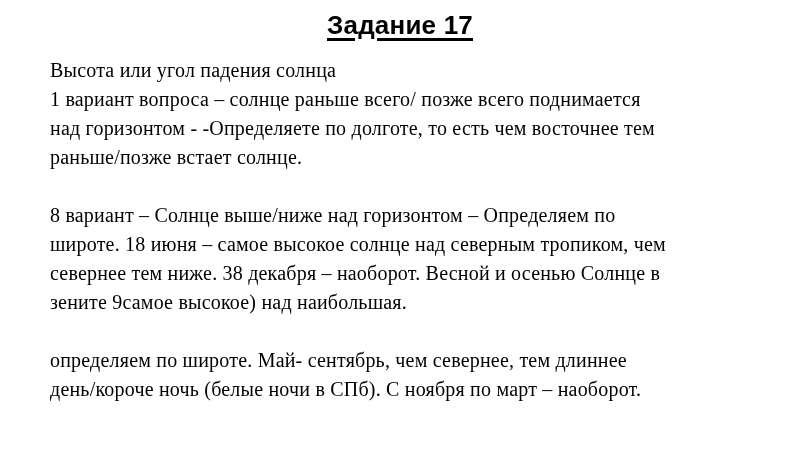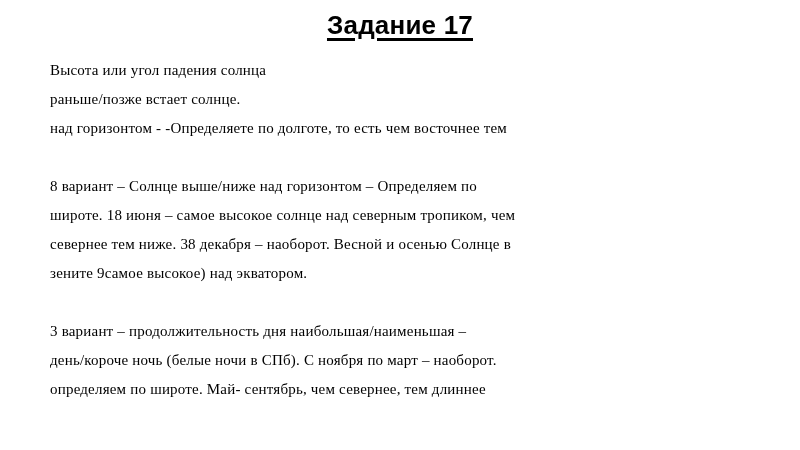--- a/index.html
+++ b/index.html
@@ -34,21 +34,21 @@
     text-decoration-thickness: 3px;
     text-underline-offset: 4px;
     letter-spacing: 0.2px;
   }
   .text-content {
     position: absolute;
     top: 56px;
     left: 50px;
     width: 706px;
     font-family: "Liberation Serif", "DejaVu Serif", serif;
-    font-size: 15px;
+    font-size: 20px;
     line-height: 29px;
     color: #000000;
     letter-spacing: 0.2px;
   }
   .paragraph {
     margin: 0 0 29px 0;
   }
   .paragraph:last-child {
     margin-bottom: 0;
   }
@@ -61,31 +61,31 @@
 <body>
 
 <div class="slide">
 
   <div class="slide-title">Задание 17</div>
 
   <div class="text-content">
 
     <div class="paragraph">
       <span class="text-line">Высота или угол падения солнца</span>
+      <span class="text-line">1 вариант вопроса – солнце раньше всего/ позже всего поднимается</span>
+      <span class="text-line">над горизонтом - -Определяете по долготе, то есть чем восточнее тем</span>
       <span class="text-line">раньше/позже встает солнце.</span>
-      <span class="text-line">над горизонтом - -Определяете по долготе, то есть чем восточнее тем</span>
     </div>
 
     <div class="paragraph">
       <span class="text-line">8 вариант – Солнце выше/ниже над горизонтом – Определяем по</span>
       <span class="text-line">широте. 18 июня – самое высокое солнце над северным тропиком, чем</span>
       <span class="text-line">севернее тем ниже. 38 декабря – наоборот. Весной и осенью Солнце в</span>
-      <span class="text-line">зените 9самое высокое) над экватором.</span>
+      <span class="text-line">зените 9самое высокое) над наибольшая.</span>
     </div>
 
     <div class="paragraph">
-      <span class="text-line">3 вариант – продолжительность дня наибольшая/наименьшая –</span>
+      <span class="text-line">определяем по широте. Май- сентябрь, чем севернее, тем длиннее</span>
       <span class="text-line">день/короче ночь (белые ночи в СПб). С ноября по март – наоборот.</span>
-      <span class="text-line">определяем по широте. Май- сентябрь, чем севернее, тем длиннее</span>
     </div>
 
   </div>
 </div>
 
 </body></html>

